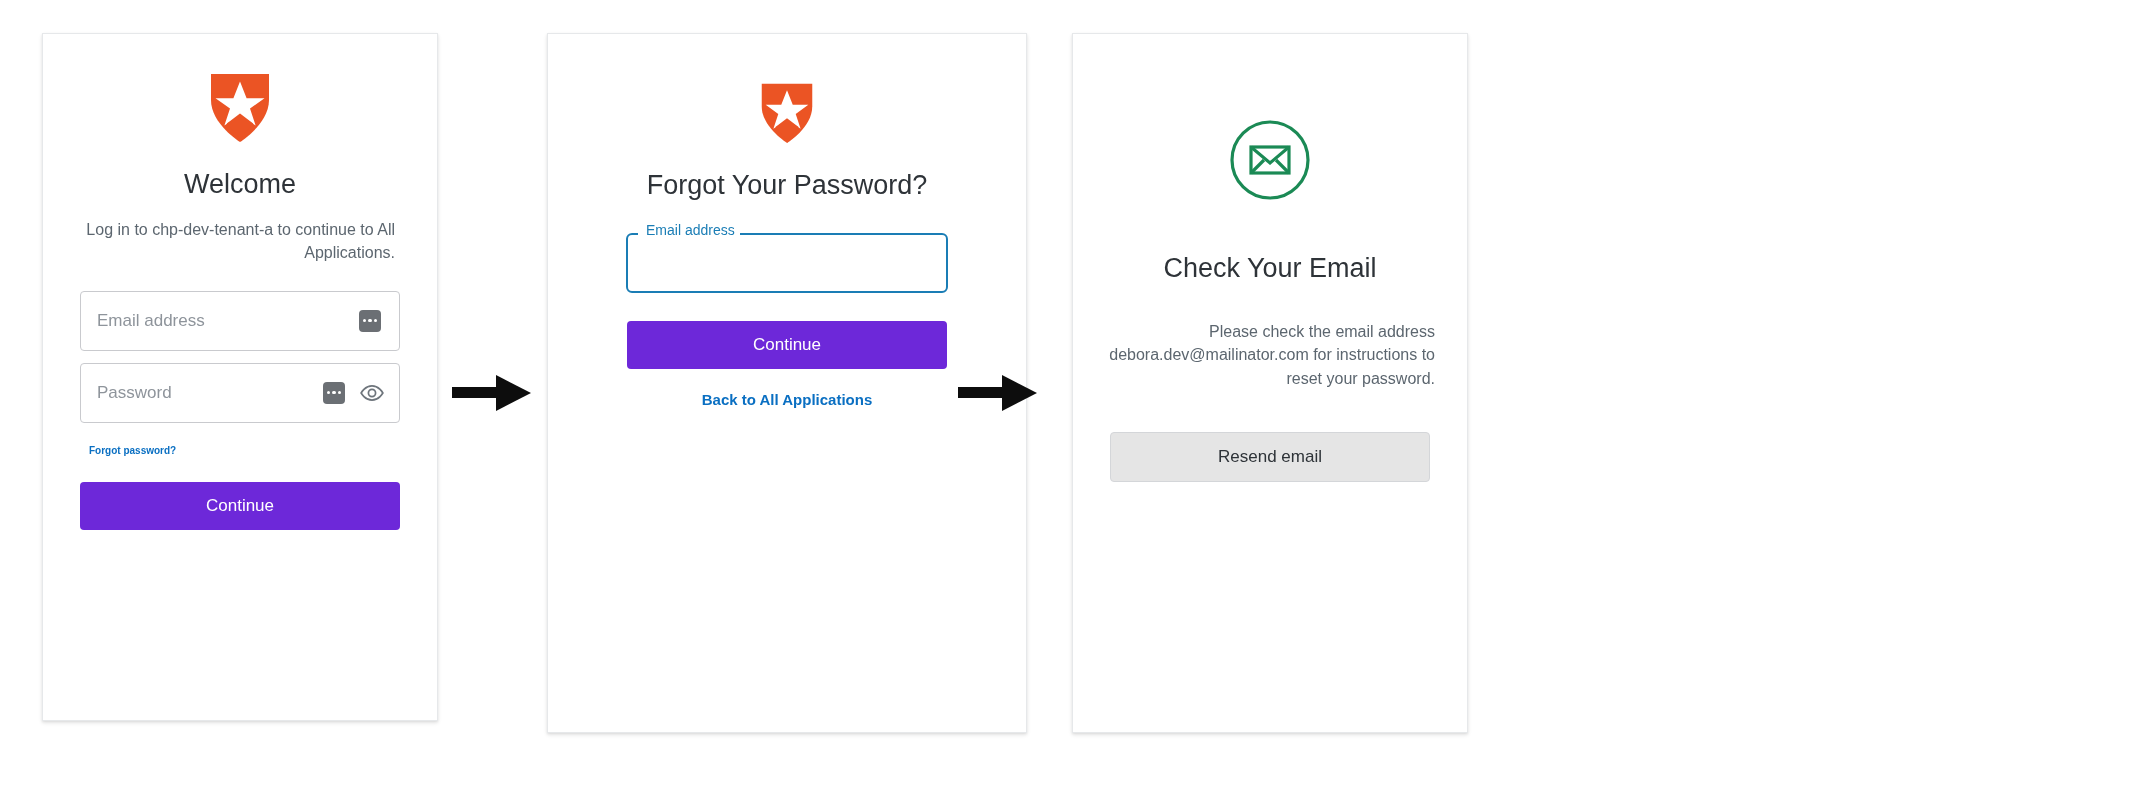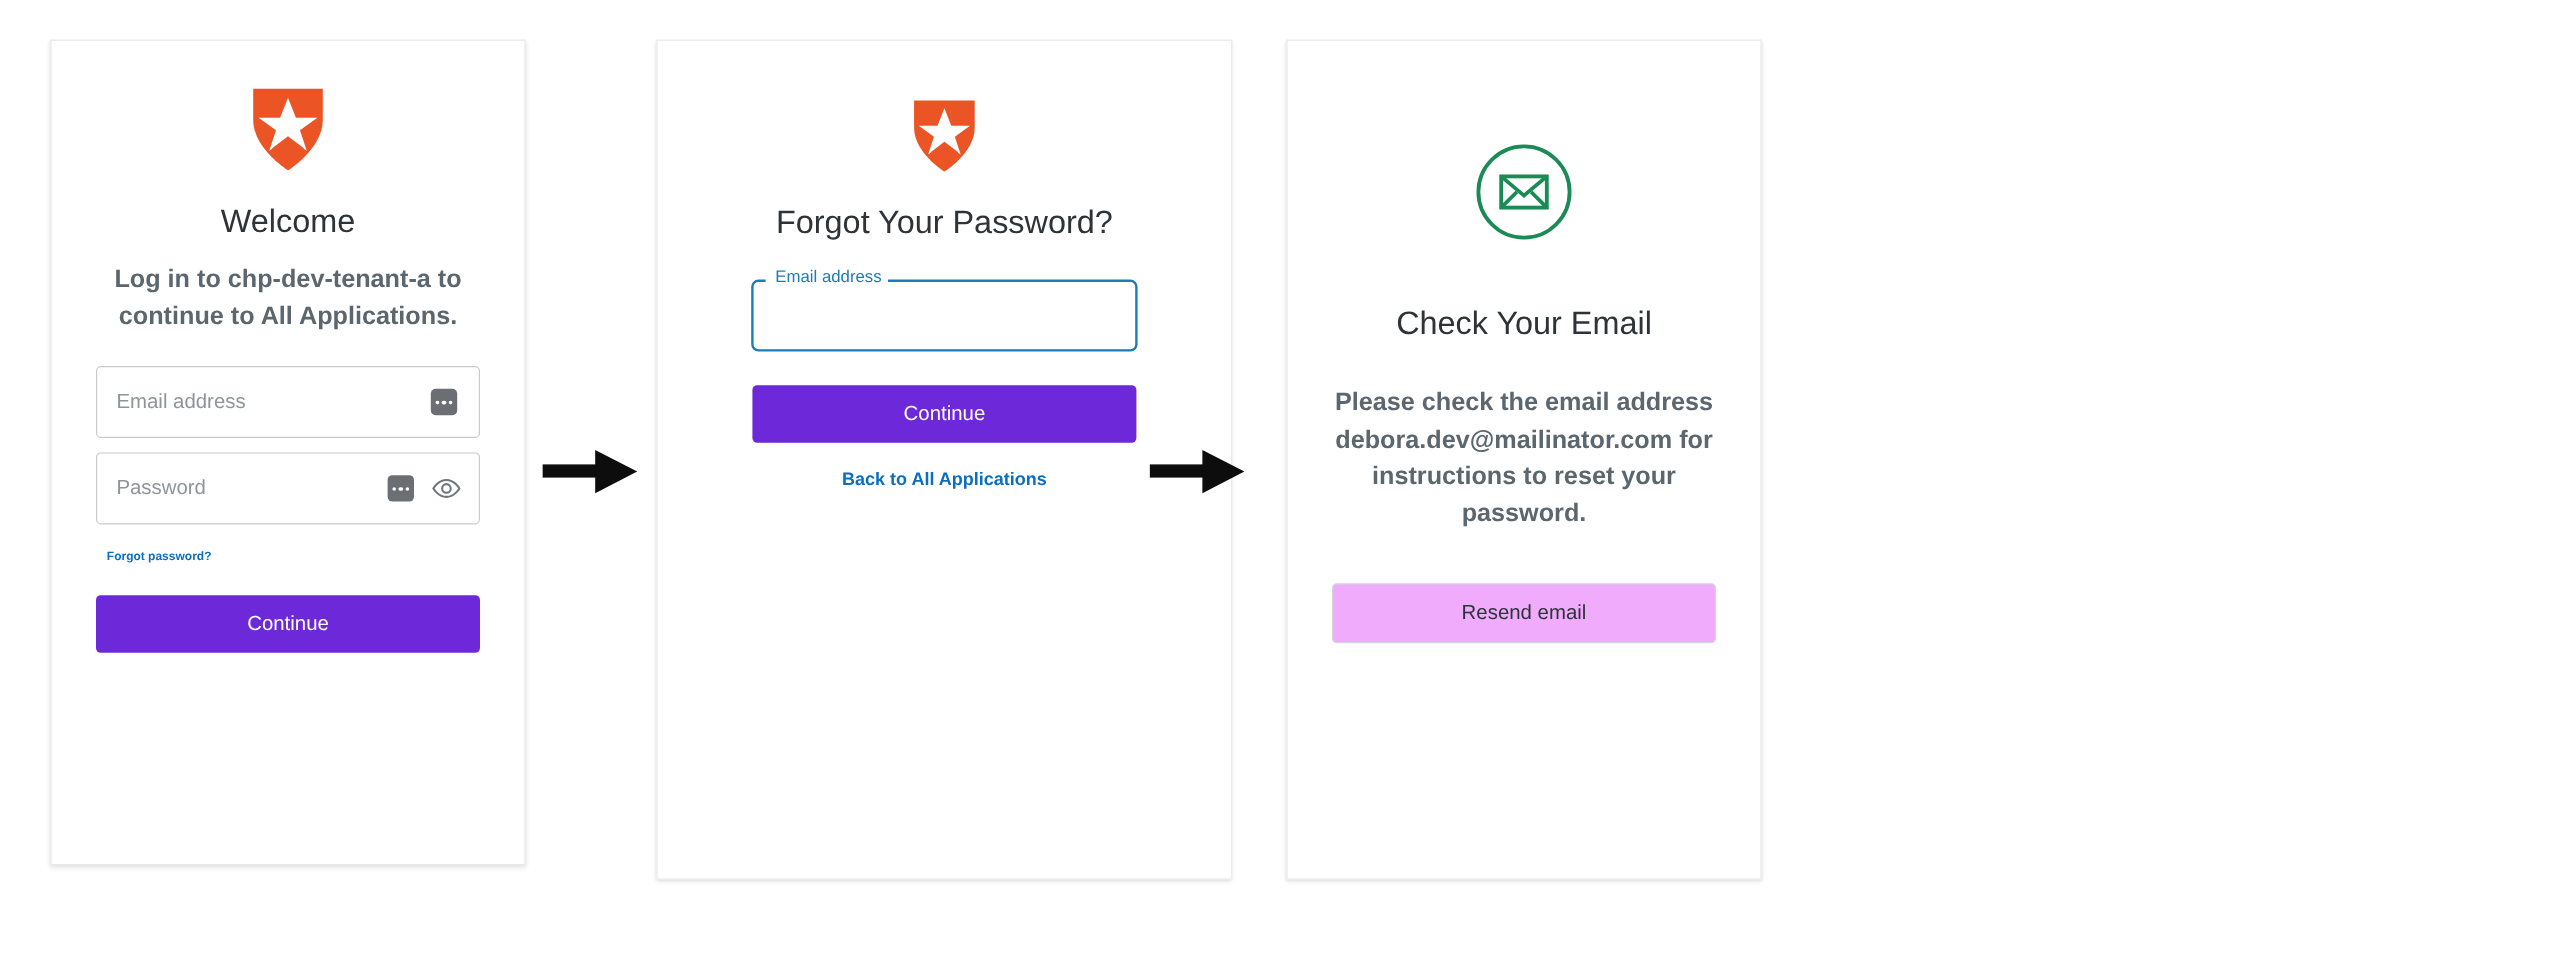--- a/index.html
+++ b/index.html
@@ -47,24 +47,24 @@
     font-weight: 400;
     color: #2e3338;
     text-align: left;
     line-height: 1.25;
   }
   #card-login .title  { margin-top: 26px; }
   #card-forgot .title { margin-top: 26px; font-size: 27px; }
   #card-check .title  { margin-top: 30px; }
 
   .subtitle {
-    font-size: 21px;
-    font-weight: 700;
+    font-size: 16px;
+    font-weight: 400;
     color: #5c666f;
-    text-align: center;
+    text-align: right;
     line-height: 1.47;
     width: 310px;
     margin-top: 16px;
   }
   #card-check .subtitle { width: 330px; margin-top: 18px; }
 
   
   .fields { margin-top: 26px; width: 320px; }
 
   .field {
@@ -190,21 +190,21 @@
     cursor: pointer;
   }
 
   
   .mail-badge { margin-top: 84px; }
 
   .btn-secondary {
     width: 320px;
     height: 50px;
     margin-top: 26px;
-    background: #f0abfc;
+    background: #e5e5e5;
     border: 1px solid #d4d6d9;
     border-radius: 4px;
     color: #2e3338;
     font-size: 17px;
     font-family: "Liberation Sans", sans-serif;
     cursor: pointer;
   }
 
   
   .arrow { position: absolute; }

